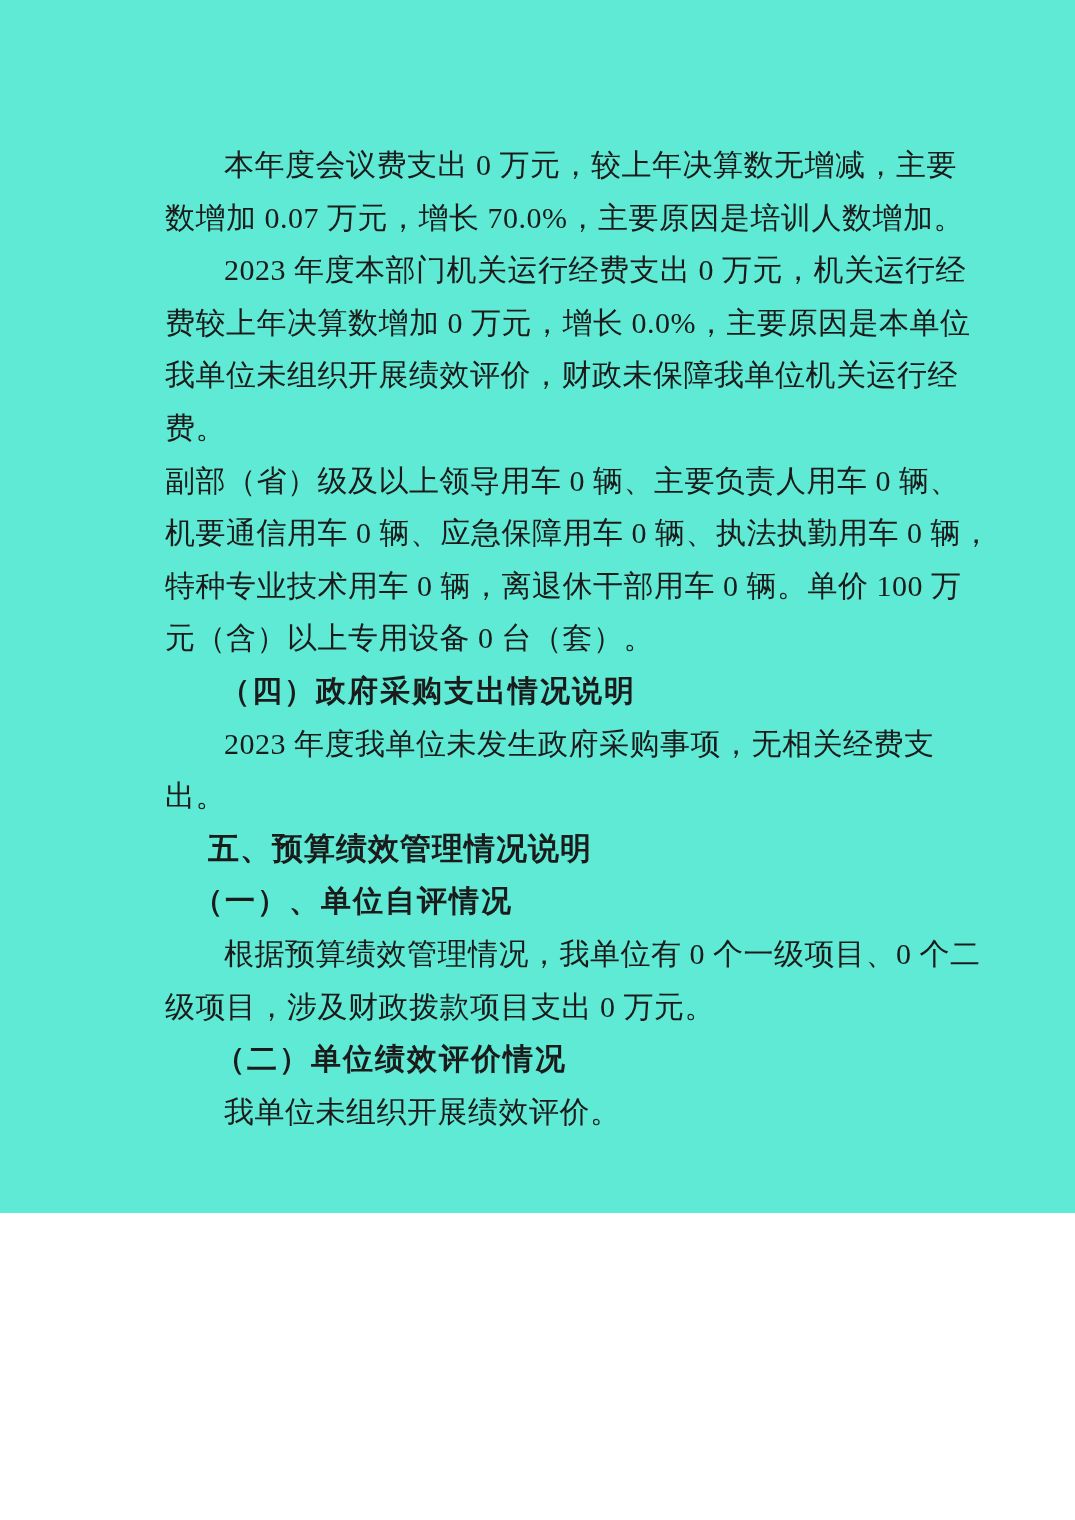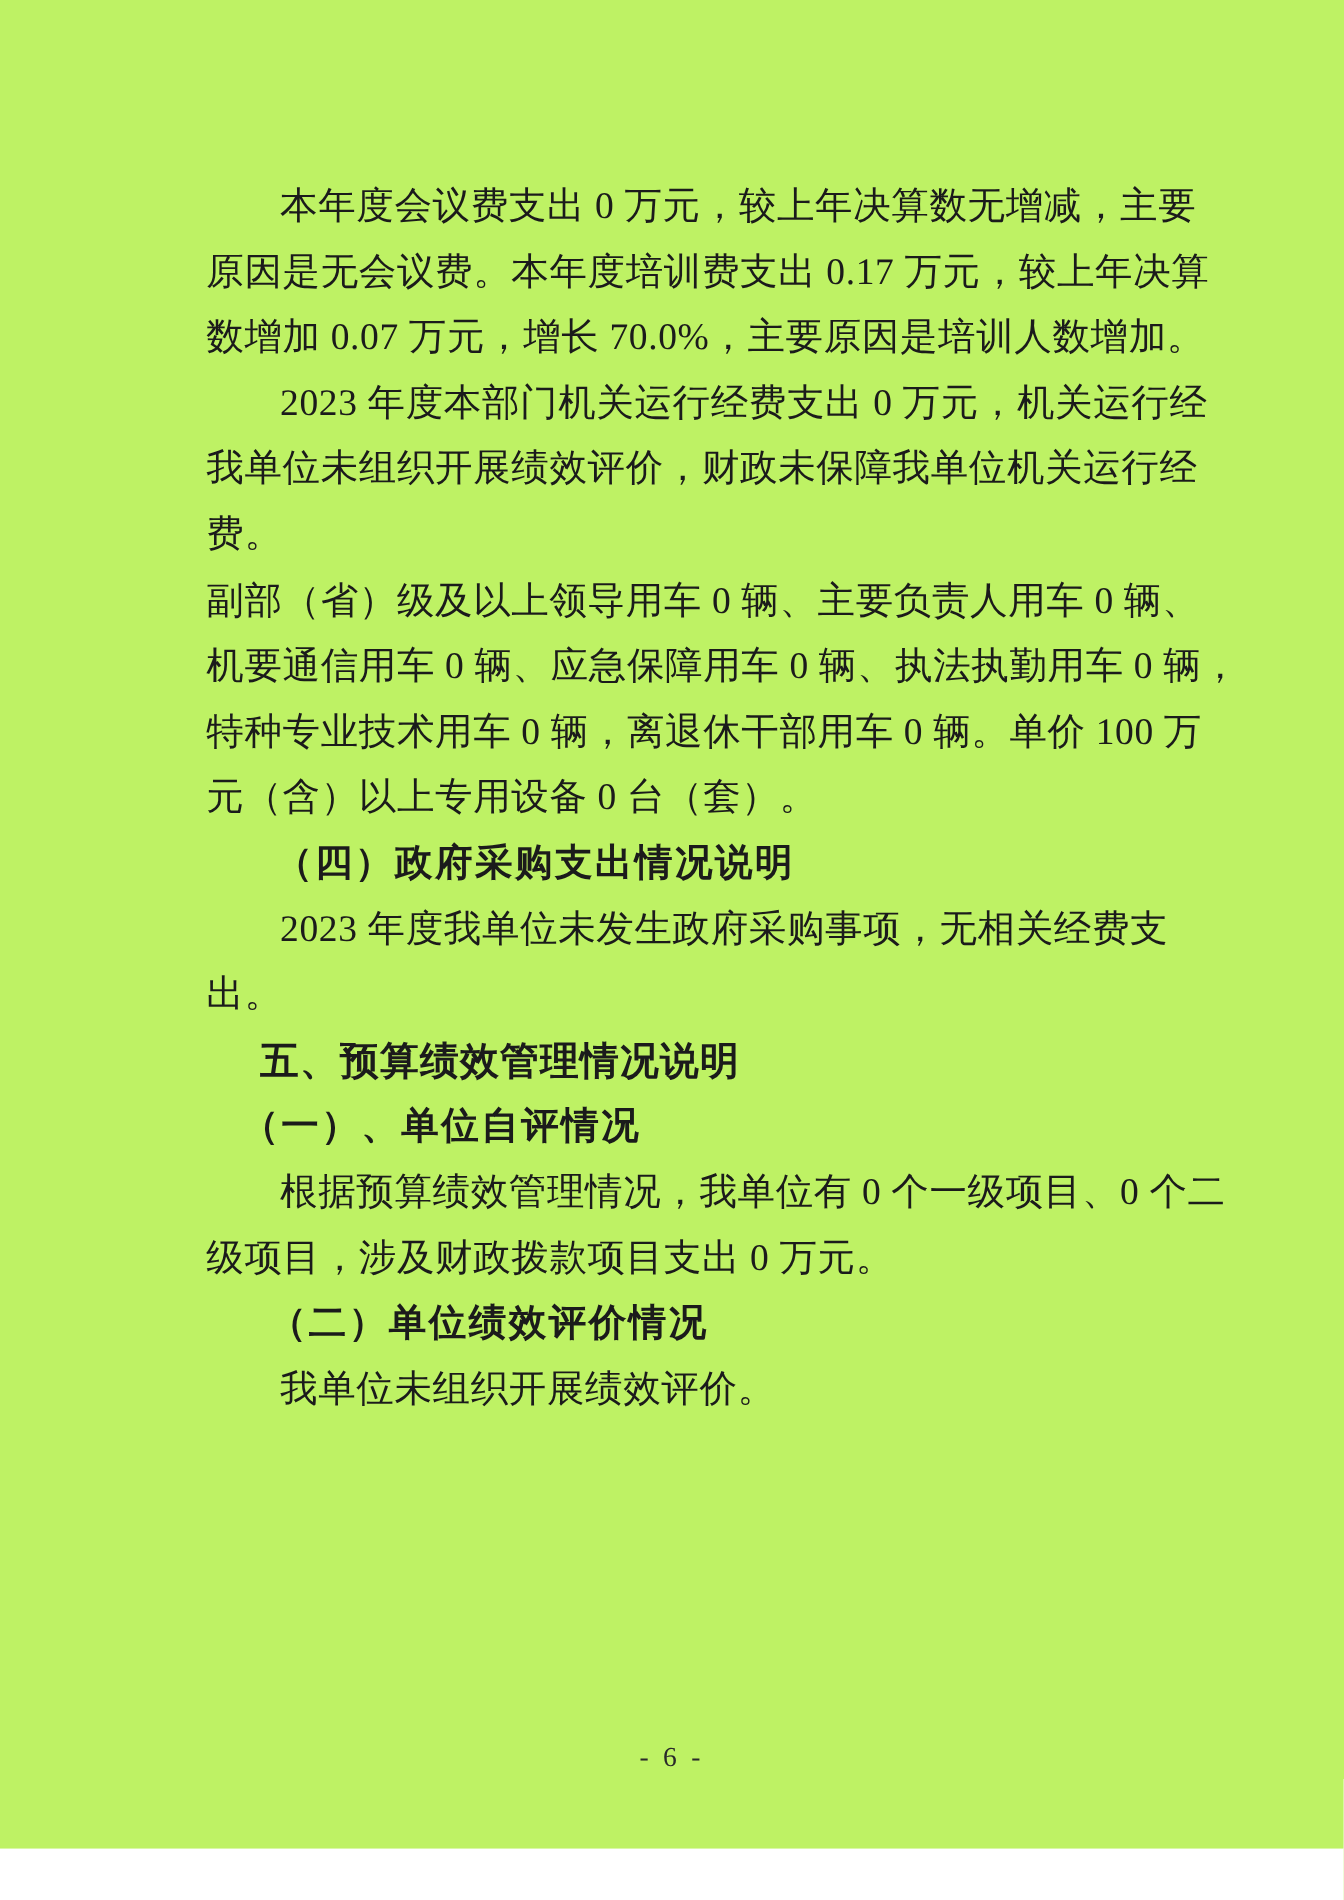--- a/index.html
+++ b/index.html
@@ -3,23 +3,23 @@
 <meta charset="utf-8">
 <style>
   html, body {
     margin: 0;
     padding: 0;
     background: #ffffff;
   }
   .page {
     position: relative;
     width: 1075px;
-    height: 1479px;
+    height: 1213px;
     margin: 0 auto;
-    background: #bef264;
+    background: #5eead4;
     overflow: hidden;
     color: #1b1b1b;
     font-family: "Liberation Serif", "DejaVu Serif", serif;
   }
   .content {
     position: absolute;
     top: 139px;
     left: 165px;
     width: 745px;
   }
@@ -70,23 +70,23 @@
     letter-spacing: 3px;
     color: #2a2a2a;
   }
 </style>
 </head>
 <body>
 
 <div class="page">
   <div class="content">
       <div class="line pi">本年度会议费支出 0 万元，较上年决算数无增减，主要</div>
-      <div class="line p">原因是无会议费。本年度培训费支出 0.17 万元，较上年决算</div>
       <div class="line p">数增加 0.07 万元，增长 70.0%，主要原因是培训人数增加。</div>
       <div class="line pi">2023 年度本部门机关运行经费支出 0 万元，机关运行经</div>
+      <div class="line p">费较上年决算数增加 0 万元，增长 0.0%，主要原因是本单位</div>
       <div class="line p">我单位未组织开展绩效评价，财政未保障我单位机关运行经</div>
       <div class="line p">费。</div>
       <div class="line p">副部（省）级及以上领导用车 0 辆、主要负责人用车 0 辆、</div>
       <div class="line p">机要通信用车 0 辆、应急保障用车 0 辆、执法执勤用车 0 辆，</div>
       <div class="line p">特种专业技术用车 0 辆，离退休干部用车 0 辆。单价 100 万</div>
       <div class="line p">元（含）以上专用设备 0 台（套）。</div>
       <div class="line hk">（四）政府采购支出情况说明</div>
       <div class="line pi">2023 年度我单位未发生政府采购事项，无相关经费支</div>
       <div class="line p">出。</div>
       <div class="line hh">五、预算绩效管理情况说明</div>

